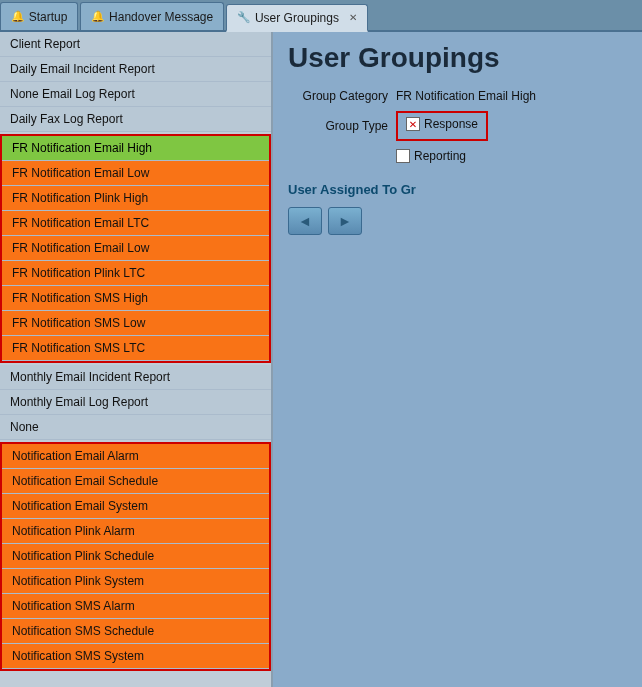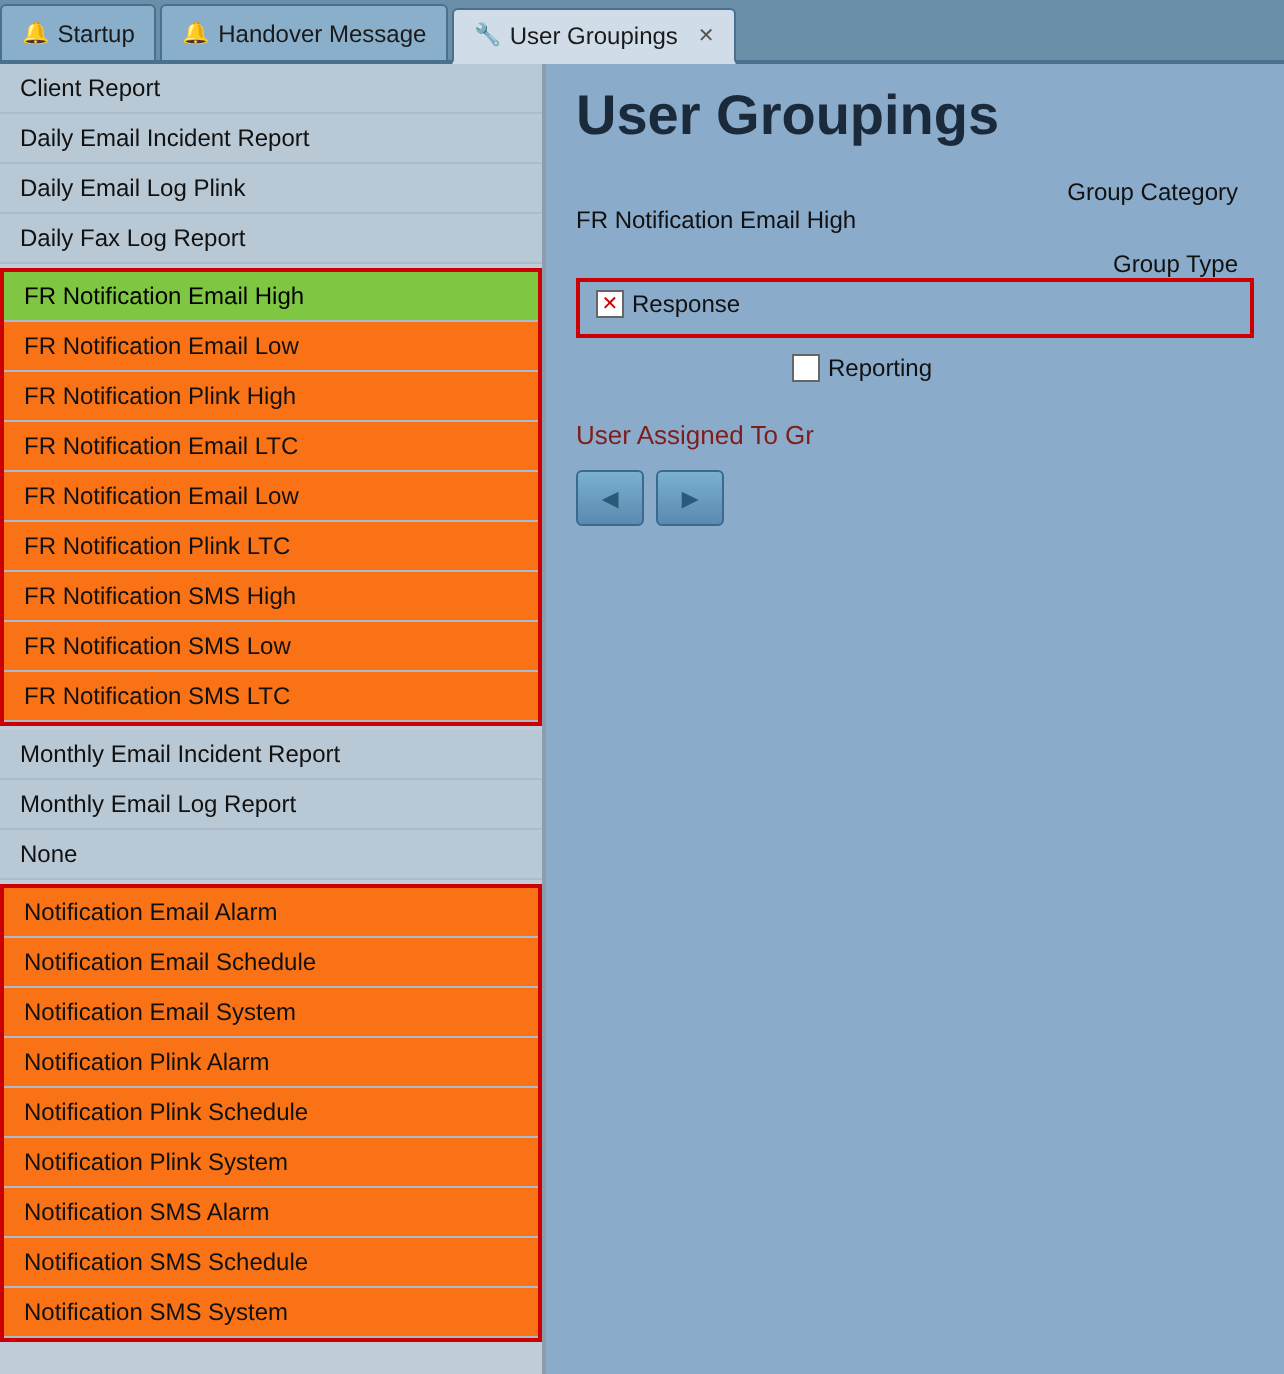--- a/index.html
+++ b/index.html
@@ -107,22 +107,22 @@
       color: #1a2a3a;
       margin-bottom: 15px;
     }
 
     .form-section {
       margin-top: 10px;
     }
 
     .form-row {
       display: flex;
+      align-items: center;
       margin-bottom: 8px;
-      flex-direction: column;
     }
 
     .form-label {
       font-size: 12px;
       color: #111;
       min-width: 100px;
       text-align: right;
       margin-right: 8px;
     }
 
@@ -172,22 +172,22 @@
       align-items: center;
       justify-content: center;
     }
 
     .user-assigned-section {
       margin-top: 15px;
     }
 
     .user-assigned-title {
       font-size: 13px;
-      color: #7f1d1d;
-      font-weight: normal;
+      color: #0c4a6e;
+      font-weight: bold;
       margin-bottom: 10px;
     }
 
     .nav-buttons {
       display: flex;
       gap: 6px;
       margin-top: 8px;
     }
 
     .nav-btn {
@@ -235,21 +235,21 @@
     <span class="close-btn">✕</span>
   </div>
 </div>
 
 <div class="main-content">
 
   <div class="left-panel">
 
     <div class="list-item">Client Report</div>
     <div class="list-item">Daily Email Incident Report</div>
-    <div class="list-item">Daily Email Log Plink</div>
+    <div class="list-item">None Email Log Report</div>
     <div class="list-item">Daily Fax Log Report</div>
 
     <div class="red-group">
       <div class="list-item selected">FR Notification Email High</div>
       <div class="list-item">FR Notification Email Low</div>
       <div class="list-item">FR Notification Plink High</div>
       <div class="list-item">FR Notification Email LTC</div>
       <div class="list-item">FR Notification Email Low</div>
       <div class="list-item">FR Notification Plink LTC</div>
       <div class="list-item">FR Notification SMS High</div>

